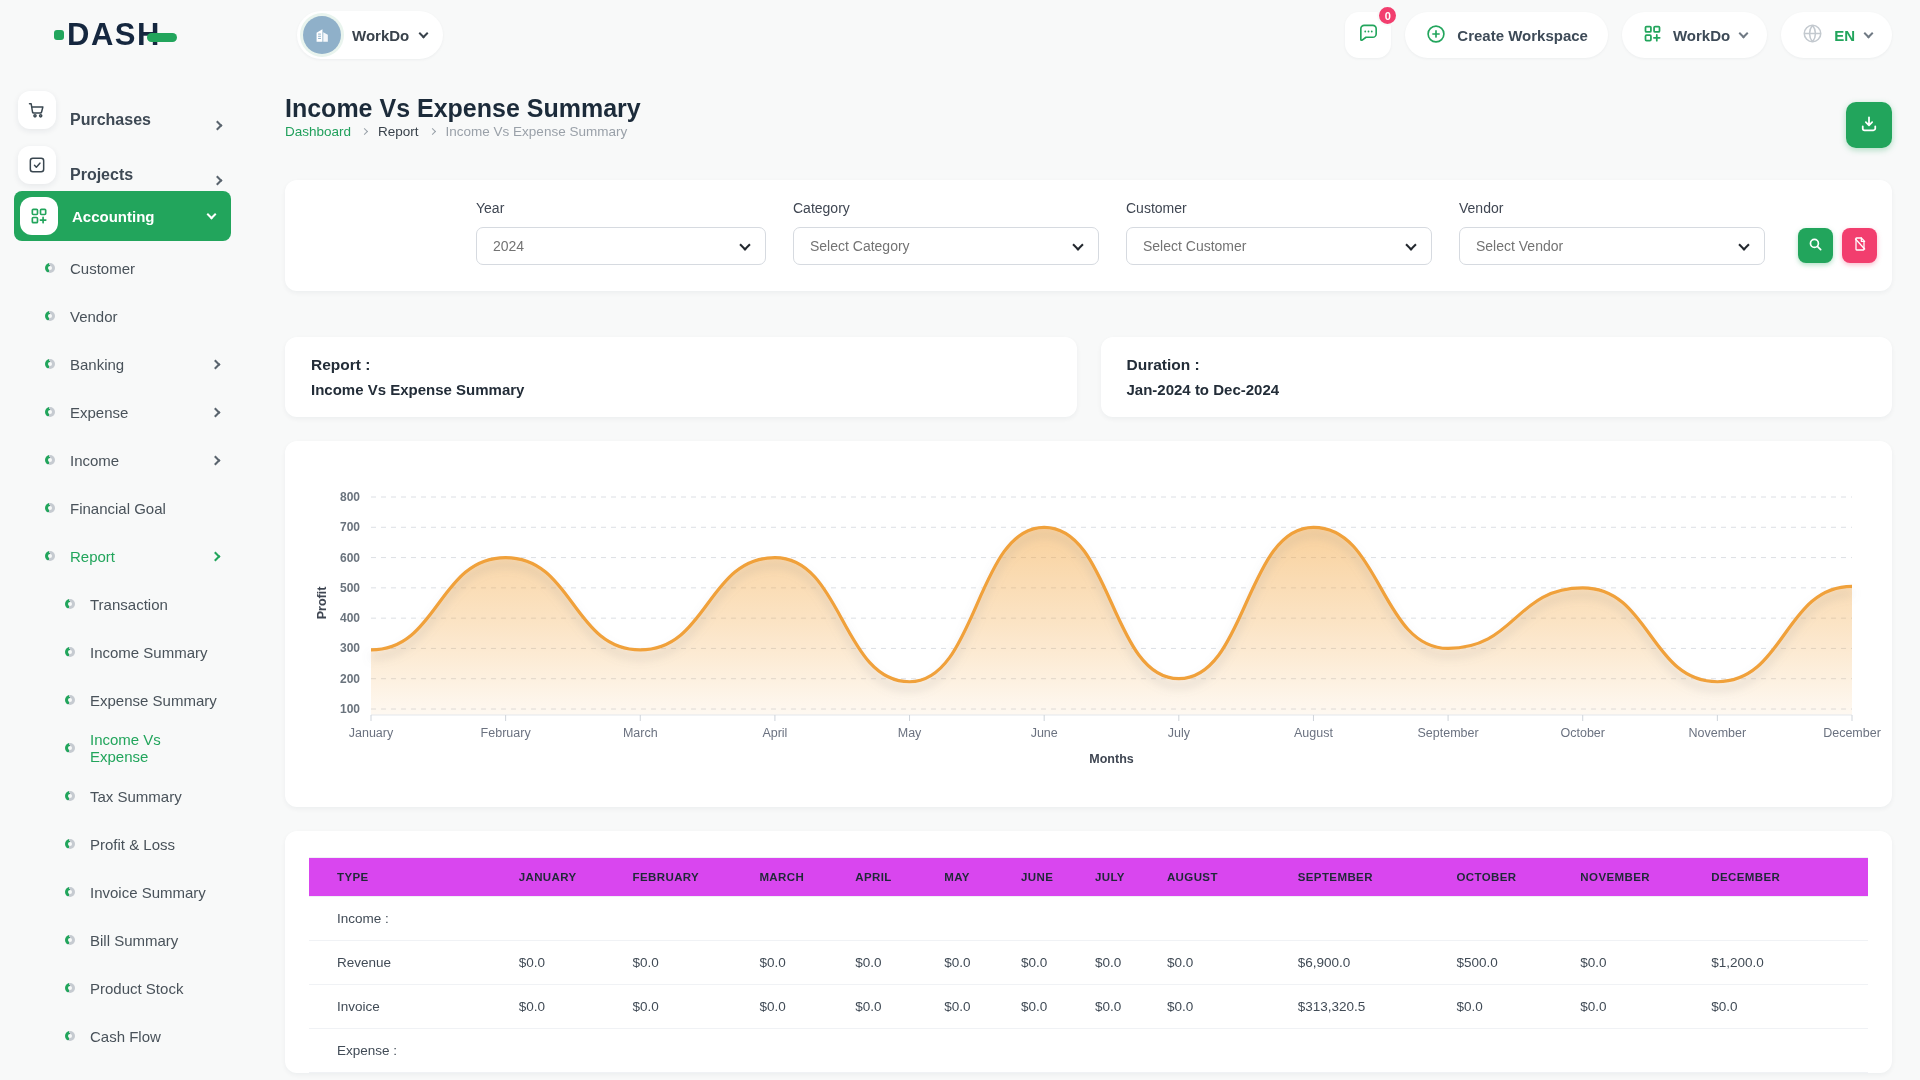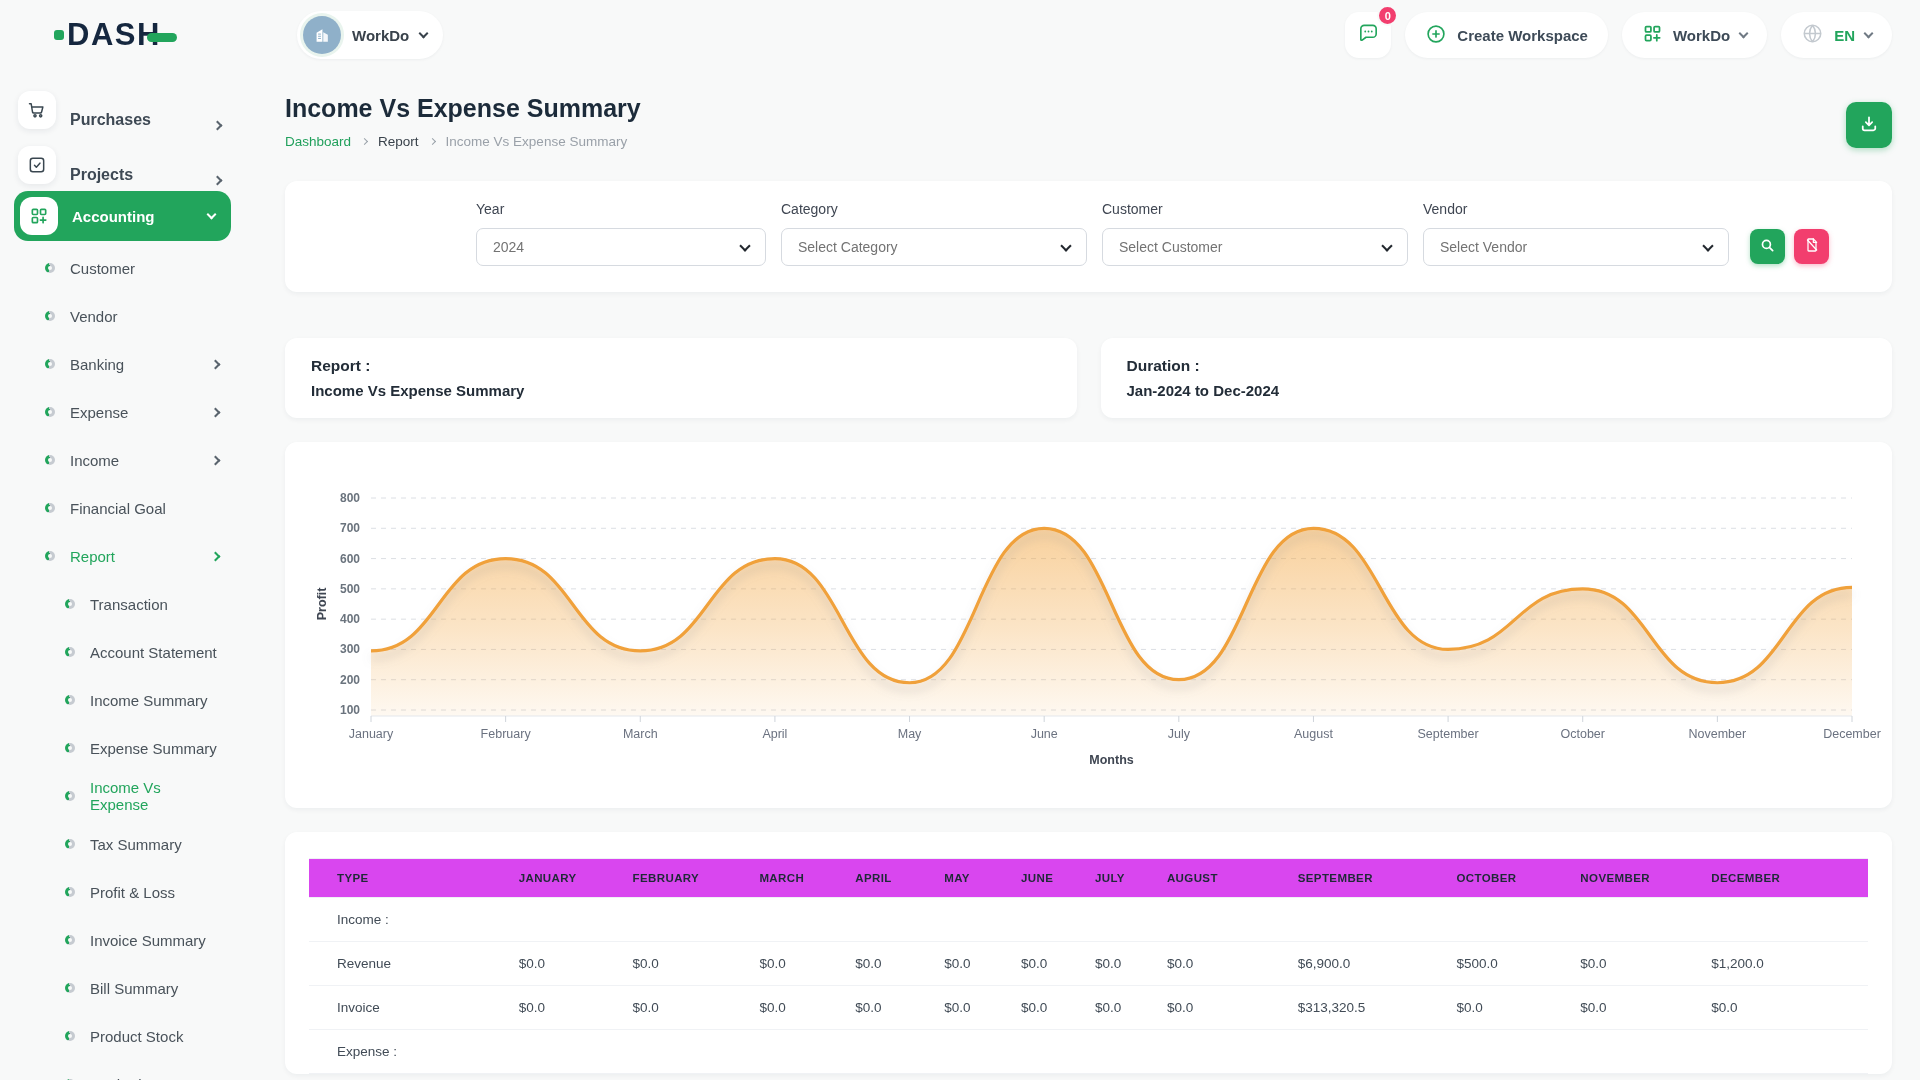--- a/index.html
+++ b/index.html
@@ -17,21 +17,21 @@
   .logo-dot { width:10px; height:10px; border-radius:3px; background:#22a55c; margin-right:3px; }
   .logo-text { font-size:31px; font-weight:800; letter-spacing:1.5px; color:#15273f; }
   .logo-bar { width:30px; height:9px; border-radius:5px; background:#22a55c; margin-left:-14px; margin-top:4px; }
   .nav { padding:4px 14px 0 14px; }
   .nav-item { display:flex; align-items:flex-end; gap:14px; height:48px; margin:7px 0; padding:0 10px 0 4px;
               font-size:16px; font-weight:600; color:#3e4954; cursor:pointer; }
   .icon-box { width:38px; height:38px; border-radius:12px; background:#fff; flex:none;
               box-shadow:0 2px 6px rgba(30,40,60,.08); display:flex; align-items:center; justify-content:center; color:#3a4750; }
   .nav-item .chev, .sub-item .chev { margin-left:auto; color:#5a646e; }
   .nav-pill { display:flex; align-items:center; gap:14px; height:50px; margin:7px 0 3px;
-              background:#22a55c; border-radius:14px; padding:0 16px 0 6px;
+              background:#22a55c; border-radius:8px; padding:0 16px 0 6px;
               color:#fff; font-size:15px; font-weight:700; cursor:pointer; }
   .nav-pill .icon-box { color:#22a55c; box-shadow:none; }
   .nav-pill .chev { margin-left:auto; color:#fff; }
   .sub-item { display:flex; align-items:center; gap:15px; height:48px; padding:0 12px 0 31px;
               font-size:15px; color:#49525a; cursor:pointer; }
   .sub-item.lvl2 { padding-left:51px; }
   .sub-item.active { color:#22a55c; }
   .sub-item.active .chev { color:#22a55c; }
   .bullet { width:10px; height:10px; border-radius:50%; flex:none; position:relative;
             background:conic-gradient(from 200deg,#22a55c 0 150deg,#c6cbd1 150deg 360deg); }
@@ -56,32 +56,32 @@
   .badge { position:absolute; top:-7px; right:-7px; min-width:21px; height:21px; border-radius:50%;
            background:#f23e6e; color:#fff; font-size:11px; font-weight:700; display:flex; align-items:center; justify-content:center;
            border:2.5px solid #f8f9f9; }
   .pill-btn { height:46px; background:#fff; border-radius:24px; display:flex; align-items:center; gap:10px;
               padding:0 20px; font-size:15px; font-weight:600; color:#3d4a57; box-shadow:0 1px 3px rgba(20,30,50,.05); cursor:pointer; }
   .pill-btn .lang { color:#22a55c; font-weight:700; }
   .pill-btn .chev { color:#707a84; }
 
   .page-head { display:flex; align-items:flex-start; margin-top:24px; }
   .page-title { margin:0; font-size:25px; font-weight:700; color:#1c2b3a; }
-  .breadcrumb { margin-top:11px; display:flex; align-items:center; gap:11px; font-size:13.5px; }
+  .breadcrumb { margin-top:1px; display:flex; align-items:center; gap:11px; font-size:13.5px; }
   .crumb-link { color:#21a05c; cursor:pointer; }
   .crumb-mid { color:#39424b; }
   .crumb-cur { color:#9aa1a9; }
   .crumb-sep { width:5px; height:5px; border-right:1.8px solid #98a0a8; border-bottom:1.8px solid #98a0a8; transform:rotate(-45deg); }
   .dl-btn { margin-left:auto; margin-top:8px; width:46px; height:46px; border-radius:10px; background:#22a55c; border:none;
             display:flex; align-items:center; justify-content:center; cursor:pointer; box-shadow:0 2px 6px rgba(34,165,92,.35); }
 
   .card { background:#fff; border-radius:12px; box-shadow:0 2px 5px rgba(20,30,50,.05); }
 
   .filter-card { margin-top:32px; padding:20px 26px 26px 28px; display:flex; }
-  .filter-fields { margin-left:163px; display:flex; gap:15px; flex:1; }
+  .filter-fields { margin-left:163px; display:flex; gap:27px; flex:1; }
   .field { display:flex; flex-direction:column; }
   .field label { font-size:14px; color:#3f4652; margin-bottom:11px; }
   .select-box { width:290px; height:38px; border:1px solid #d6dae0; border-radius:7px; background:#fff;
                 display:flex; align-items:center; padding:0 16px; font-size:14px; color:#737373; cursor:pointer; }
   .select-box .chev { margin-left:auto; color:#22272e; width:8px; height:8px; }
   .field.wide .select-box { width:306px; }
   .filter-actions { display:flex; gap:9px; align-self:flex-end; margin-bottom:2px; margin-left:6px; }
   .btn-sq { width:35px; height:35px; border-radius:8px; border:none; display:flex; align-items:center; justify-content:center; cursor:pointer; }
   .btn-search { background:#22a55c; box-shadow:0 2px 5px rgba(34,165,92,.35); }
   .btn-reset { background:#f23e6e; box-shadow:0 2px 5px rgba(242,62,110,.35); }
@@ -174,24 +174,20 @@
           <span>Financial Goal</span>
         </div>
         <div class="sub-item active">
           <span class="bullet"></span>
           <span>Report</span>
           <span class="chev r"></span>
         </div>
         <div class="sub-item lvl2">
           <span class="bullet"></span>
           <span>Transaction</span>
-        </div>
-        <div class="sub-item lvl2">
-          <span class="bullet"></span>
-          <span>Account Statement</span>
         </div>
         <div class="sub-item lvl2">
           <span class="bullet"></span>
           <span>Income Summary</span>
         </div>
         <div class="sub-item lvl2">
           <span class="bullet"></span>
           <span>Expense Summary</span>
         </div>
         <div class="sub-item lvl2 active">

